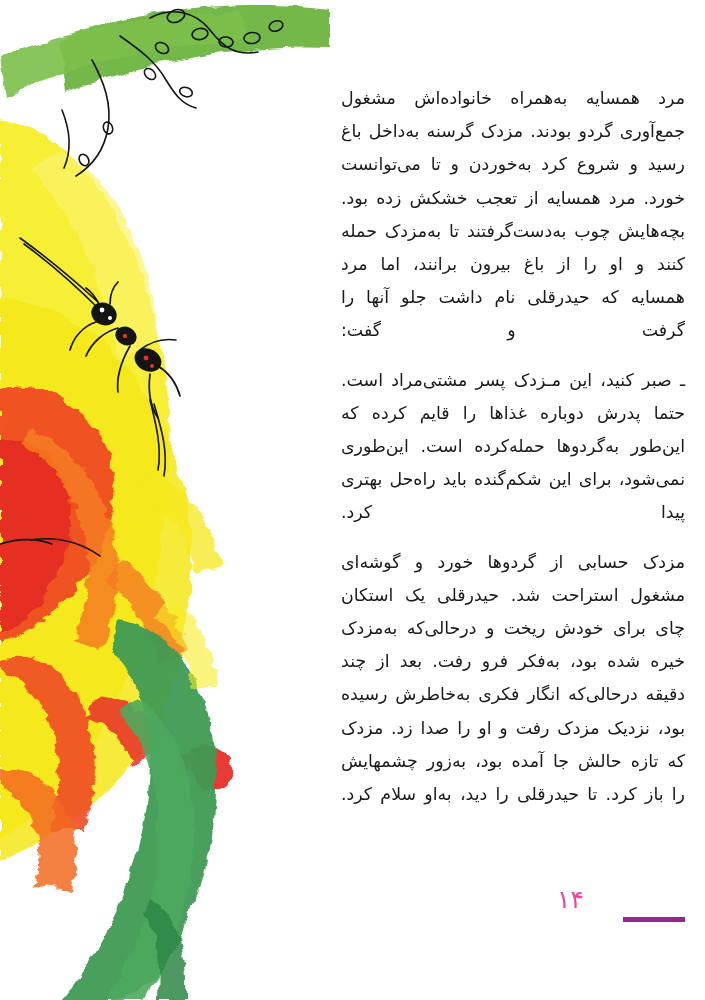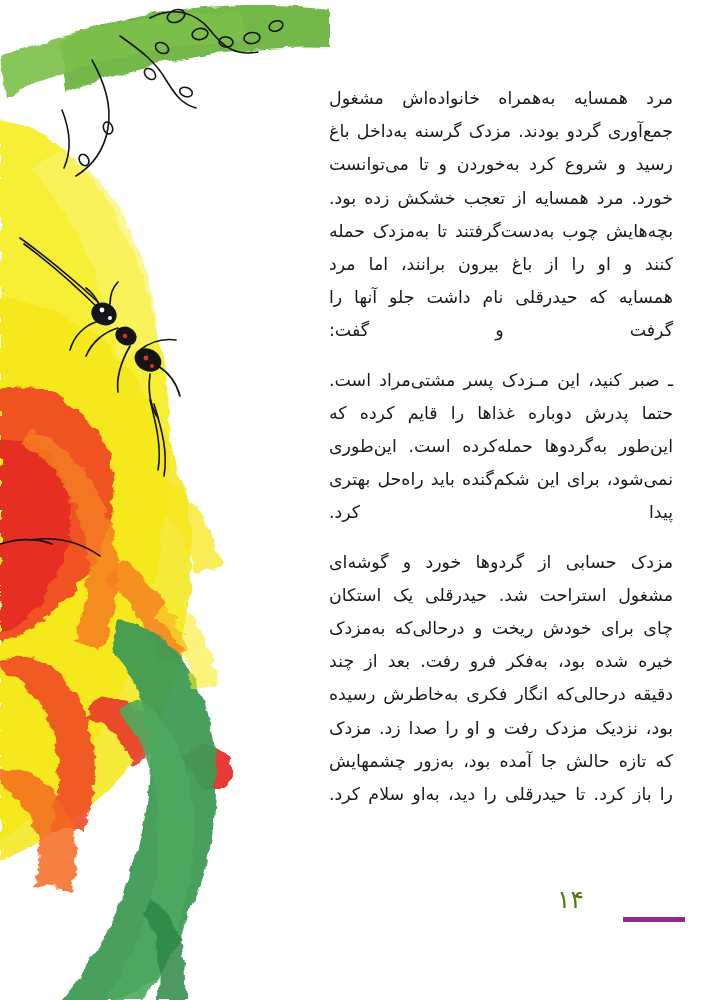--- a/index.html
+++ b/index.html
@@ -32,21 +32,21 @@
   }
   #illustration svg {
     display: block;
     width: 100%;
     height: 100%;
   }
 
   
   #text-column {
     position: absolute;
-    right: 32px;
+    right: 20px;
     top: 82px;
     width: 344px;
     direction: rtl;
     text-align: justify;
     text-align-last: justify;
   }
   .para {
     margin: 0 0 0 0;
     font-size: 17.4px;
     line-height: 33.2px;
@@ -67,21 +67,21 @@
   #page-number-wrap {
     position: absolute;
     right: 28px;
     bottom: 88px;
     width: 120px;
     text-align: left;
     direction: rtl;
   }
   #page-number {
     font-size: 25px;
-    color: #4d7c0f;
+    color: #ec4899;
     line-height: 1;
     display: inline-block;
     letter-spacing: 1px;
   }
   #page-rule {
     position: absolute;
     right: 20px;
     bottom: 78px;
     width: 62px;
     height: 5px;

